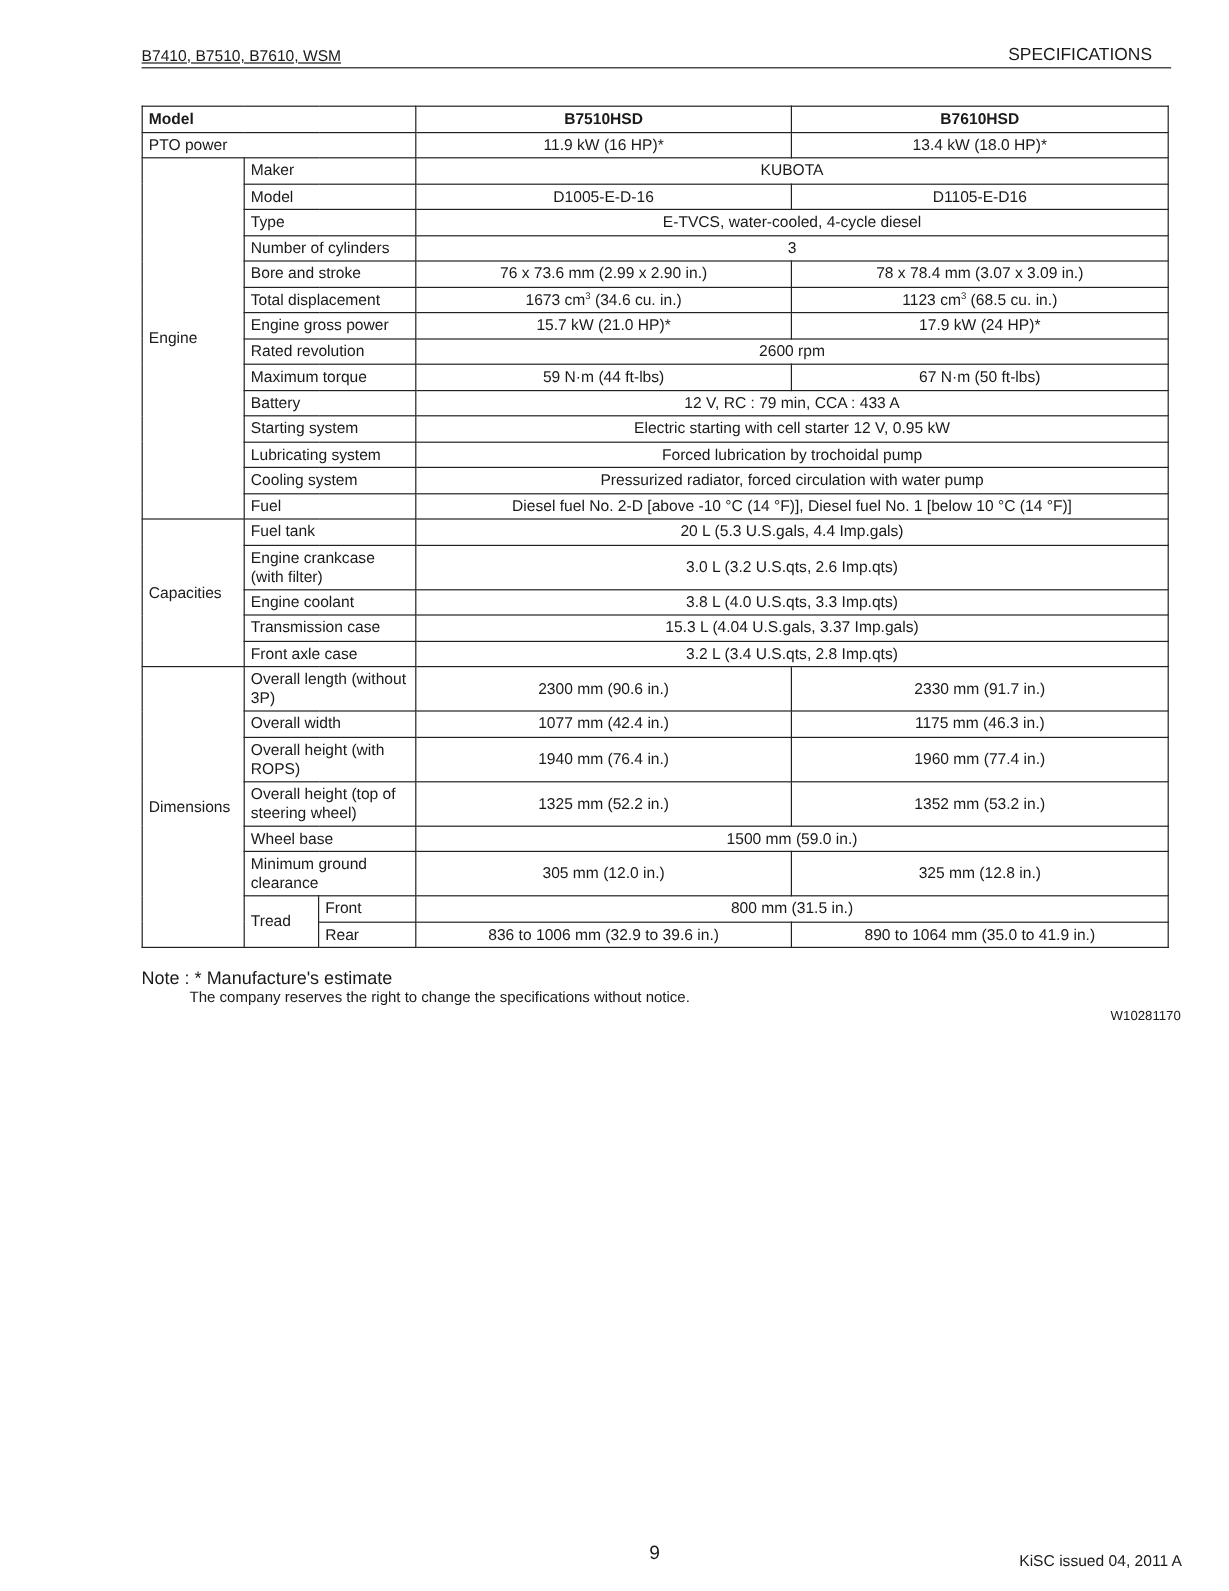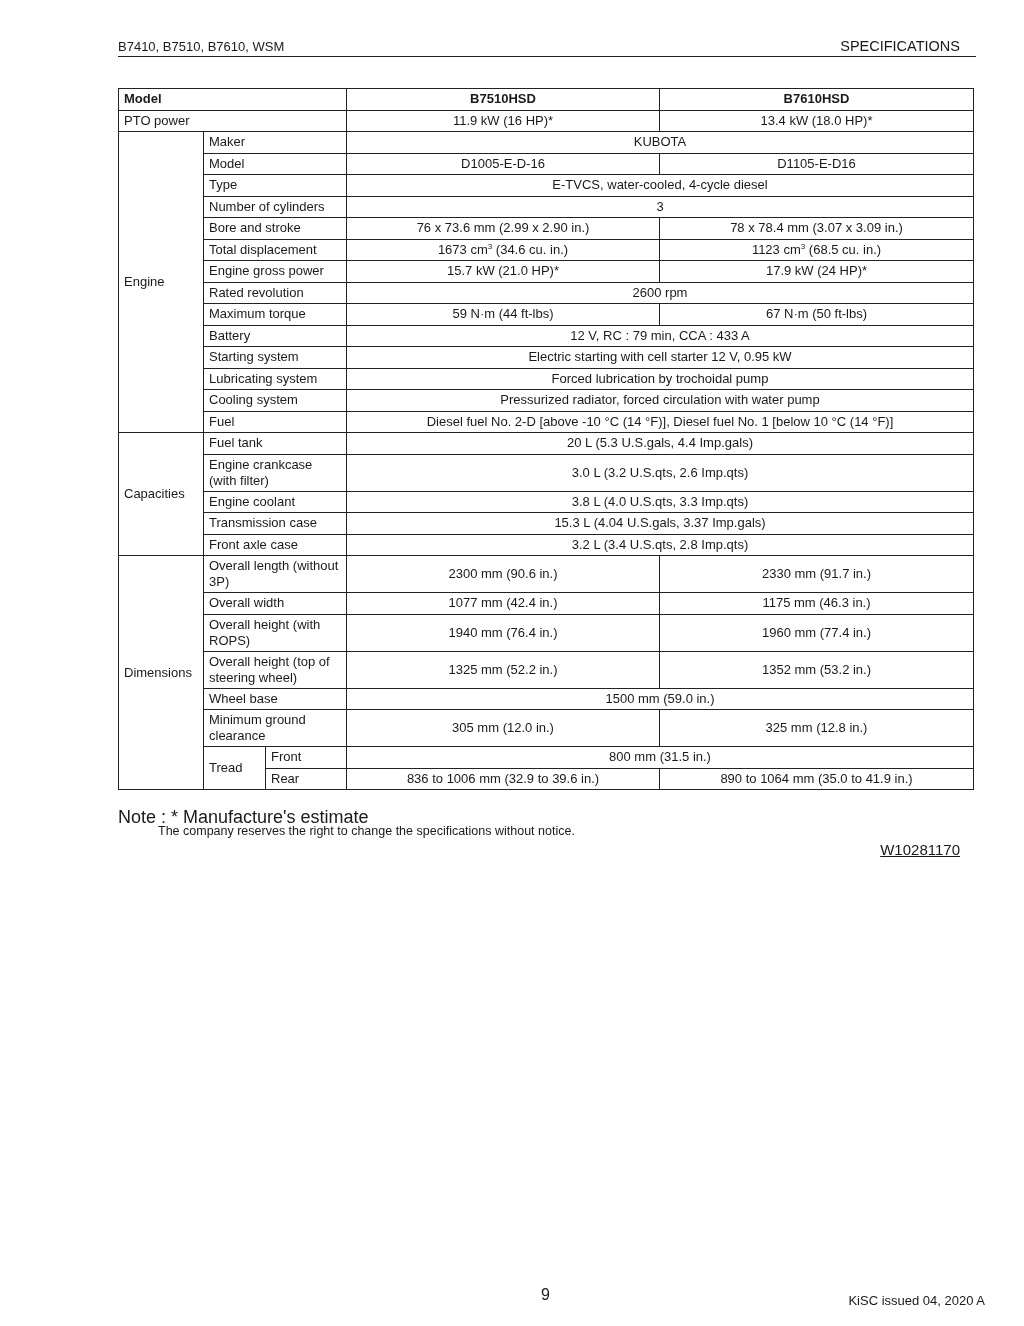--- a/index.html
+++ b/index.html
@@ -4,40 +4,40 @@
 <style>
   html, body { margin: 0; padding: 0; background: #ffffff; }
   body {
     width: 1024px; height: 1326px; position: relative; overflow: hidden;
     font-family: "Liberation Sans", "DejaVu Sans", sans-serif; color: #1a1a1a;
   }
   .header {
     position: absolute; left: 118px; top: 38px; width: 858px; height: 18px;
     border-bottom: 1.5px solid #222;
   }
-  .header .left { position: absolute; left: 0; top: 1px; font-size: 13px; }
+  .header .left { position: absolute; left: 0; top: 1px; font-size: 13px; text-decoration: underline; }
   .header .right { position: absolute; right: 16px; top: 0; font-size: 14.5px; }
 
   table.spec {
     position: absolute; left: 118px; top: 88px; width: 855px;
     border-collapse: collapse; font-size: 13px; table-layout: fixed;
   }
   table.spec td {
     border: 1.3px solid #222; padding: 0 5px; height: 20.5px; line-height: 16px;
     vertical-align: middle; white-space: nowrap;
   }
   table.spec td.wrap { white-space: normal; margin-left: 13px; }
   table.spec td.c { text-align: center; }
   table.spec td.b { font-weight: bold; }
   table.spec tr.tall td { height: 36px; }
   sup { font-size: 8px; vertical-align: 5px; line-height: 0; }
 
-  .note { position: absolute; left: 118px; top: 807px; font-size: 18px; }
+  .note { position: absolute; left: 118px; top: 807px; font-size: 15px; }
   .note2 { position: absolute; left: 158px; top: 824px; font-size: 12.5px; }
-  .code { position: absolute; right: 64px; top: 841px; font-size: 15px; text-decoration: underline; }
+  .code { position: absolute; right: 40px; top: 841px; font-size: 11px; }
   .pagenum { position: absolute; left: 541px; top: 1286px; font-size: 16px; }
   .issued { position: absolute; right: 39px; top: 1293px; font-size: 13px; }
 </style>
 </head>
 <body>
 
 <div class="header">
   <span class="left">B7410, B7510, B7610, WSM</span>
   <span class="right">SPECIFICATIONS</span>
 </div>
@@ -188,13 +188,13 @@
     <td class="c">890 to 1064 mm (35.0 to 41.9 in.)</td>
   </tr>
 </tbody>
   </table>
 
 <div class="note">Note : * Manufacture's estimate</div>
 <div class="note2">The company reserves the right to change the specifications without notice.</div>
 <div class="code">W10281170</div>
 
 <div class="pagenum">9</div>
-<div class="issued">KiSC issued 04, 2020 A</div>
+<div class="issued">KiSC issued 04, 2011 A</div>
 
 </body></html>

